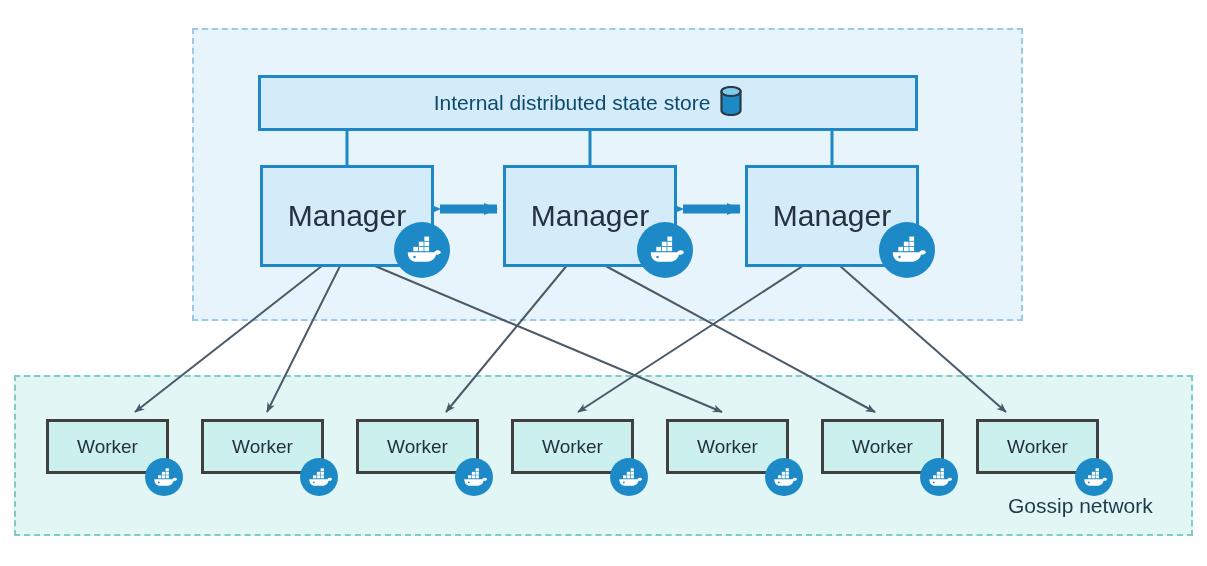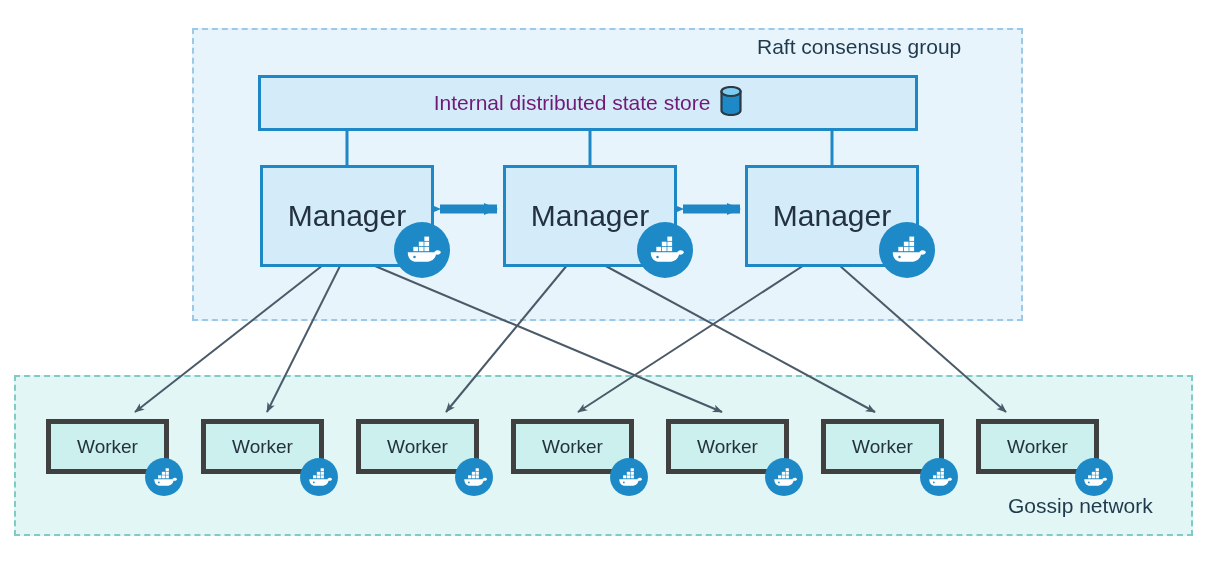--- a/index.html
+++ b/index.html
@@ -57,21 +57,21 @@
     justify-content: center;
   }
   .state-store {
     left: 258px; top: 75px;
     width: 660px; height: 56px;
     background: #d4ecfa;
     border: 3px solid #1e88c7;
   }
   .state-store .label {
     font-size: 21px;
-    color: #701a75;
+    color: #0c4a6e;
     display: flex;
     align-items: center;
     gap: 10px;
   }
   .manager {
     width: 174px; height: 102px;
     top: 165px;
     background: #d4ecfa;
     border: 3px solid #1e88c7;
   }
@@ -80,21 +80,21 @@
     color: #23323e;
   }
   #manager-1 { left: 260px; }
   #manager-2 { left: 503px; }
   #manager-3 { left: 745px; }
 
   .worker {
     width: 123px; height: 55px;
     top: 419px;
     background: #ccf0ee;
-    border: 5px solid #404040;
+    border: 3px solid #404040;
   }
   .worker .label {
     font-size: 19px;
     color: #23323e;
   }
 
   .docker-badge {
     position: absolute;
     z-index: 4;
     border-radius: 50%;
@@ -150,21 +150,20 @@
       <line x1="356" y1="258" x2="722" y2="412" marker-start="url(#atail-gray)" marker-end="url(#ahead-gray)"></line>
 
       <line x1="573" y1="258" x2="446" y2="412" marker-start="url(#atail-gray)" marker-end="url(#ahead-gray)"></line>
       <line x1="591" y1="258" x2="875" y2="412" marker-start="url(#atail-gray)" marker-end="url(#ahead-gray)"></line>
 
       <line x1="815" y1="258" x2="578" y2="412" marker-start="url(#atail-gray)" marker-end="url(#ahead-gray)"></line>
       <line x1="831" y1="258" x2="1006" y2="412" marker-start="url(#atail-gray)" marker-end="url(#ahead-gray)"></line>
     </g>
   </svg>
 
-  <div class="group-label" id="raft-label">Raft consensus group</div>
   <div class="group-label" id="gossip-label">Gossip network</div>
 
   <div class="node state-store">
     <span class="label">
       <span>Internal distributed state store</span>
       <span class="db-cyl">
         <svg width="22" height="30" viewBox="0 0 22 30">
           <path d="M1.5 5.5 v19 a9.5 4.5 0 0 0 19 0 v-19 z" fill="#1d8ac7" stroke="#2b3a45" stroke-width="2.2"></path>
           <ellipse cx="11" cy="5.5" rx="9.5" ry="4.5" fill="#7fcbef" stroke="#2b3a45" stroke-width="2.2"></ellipse>
         </svg>

